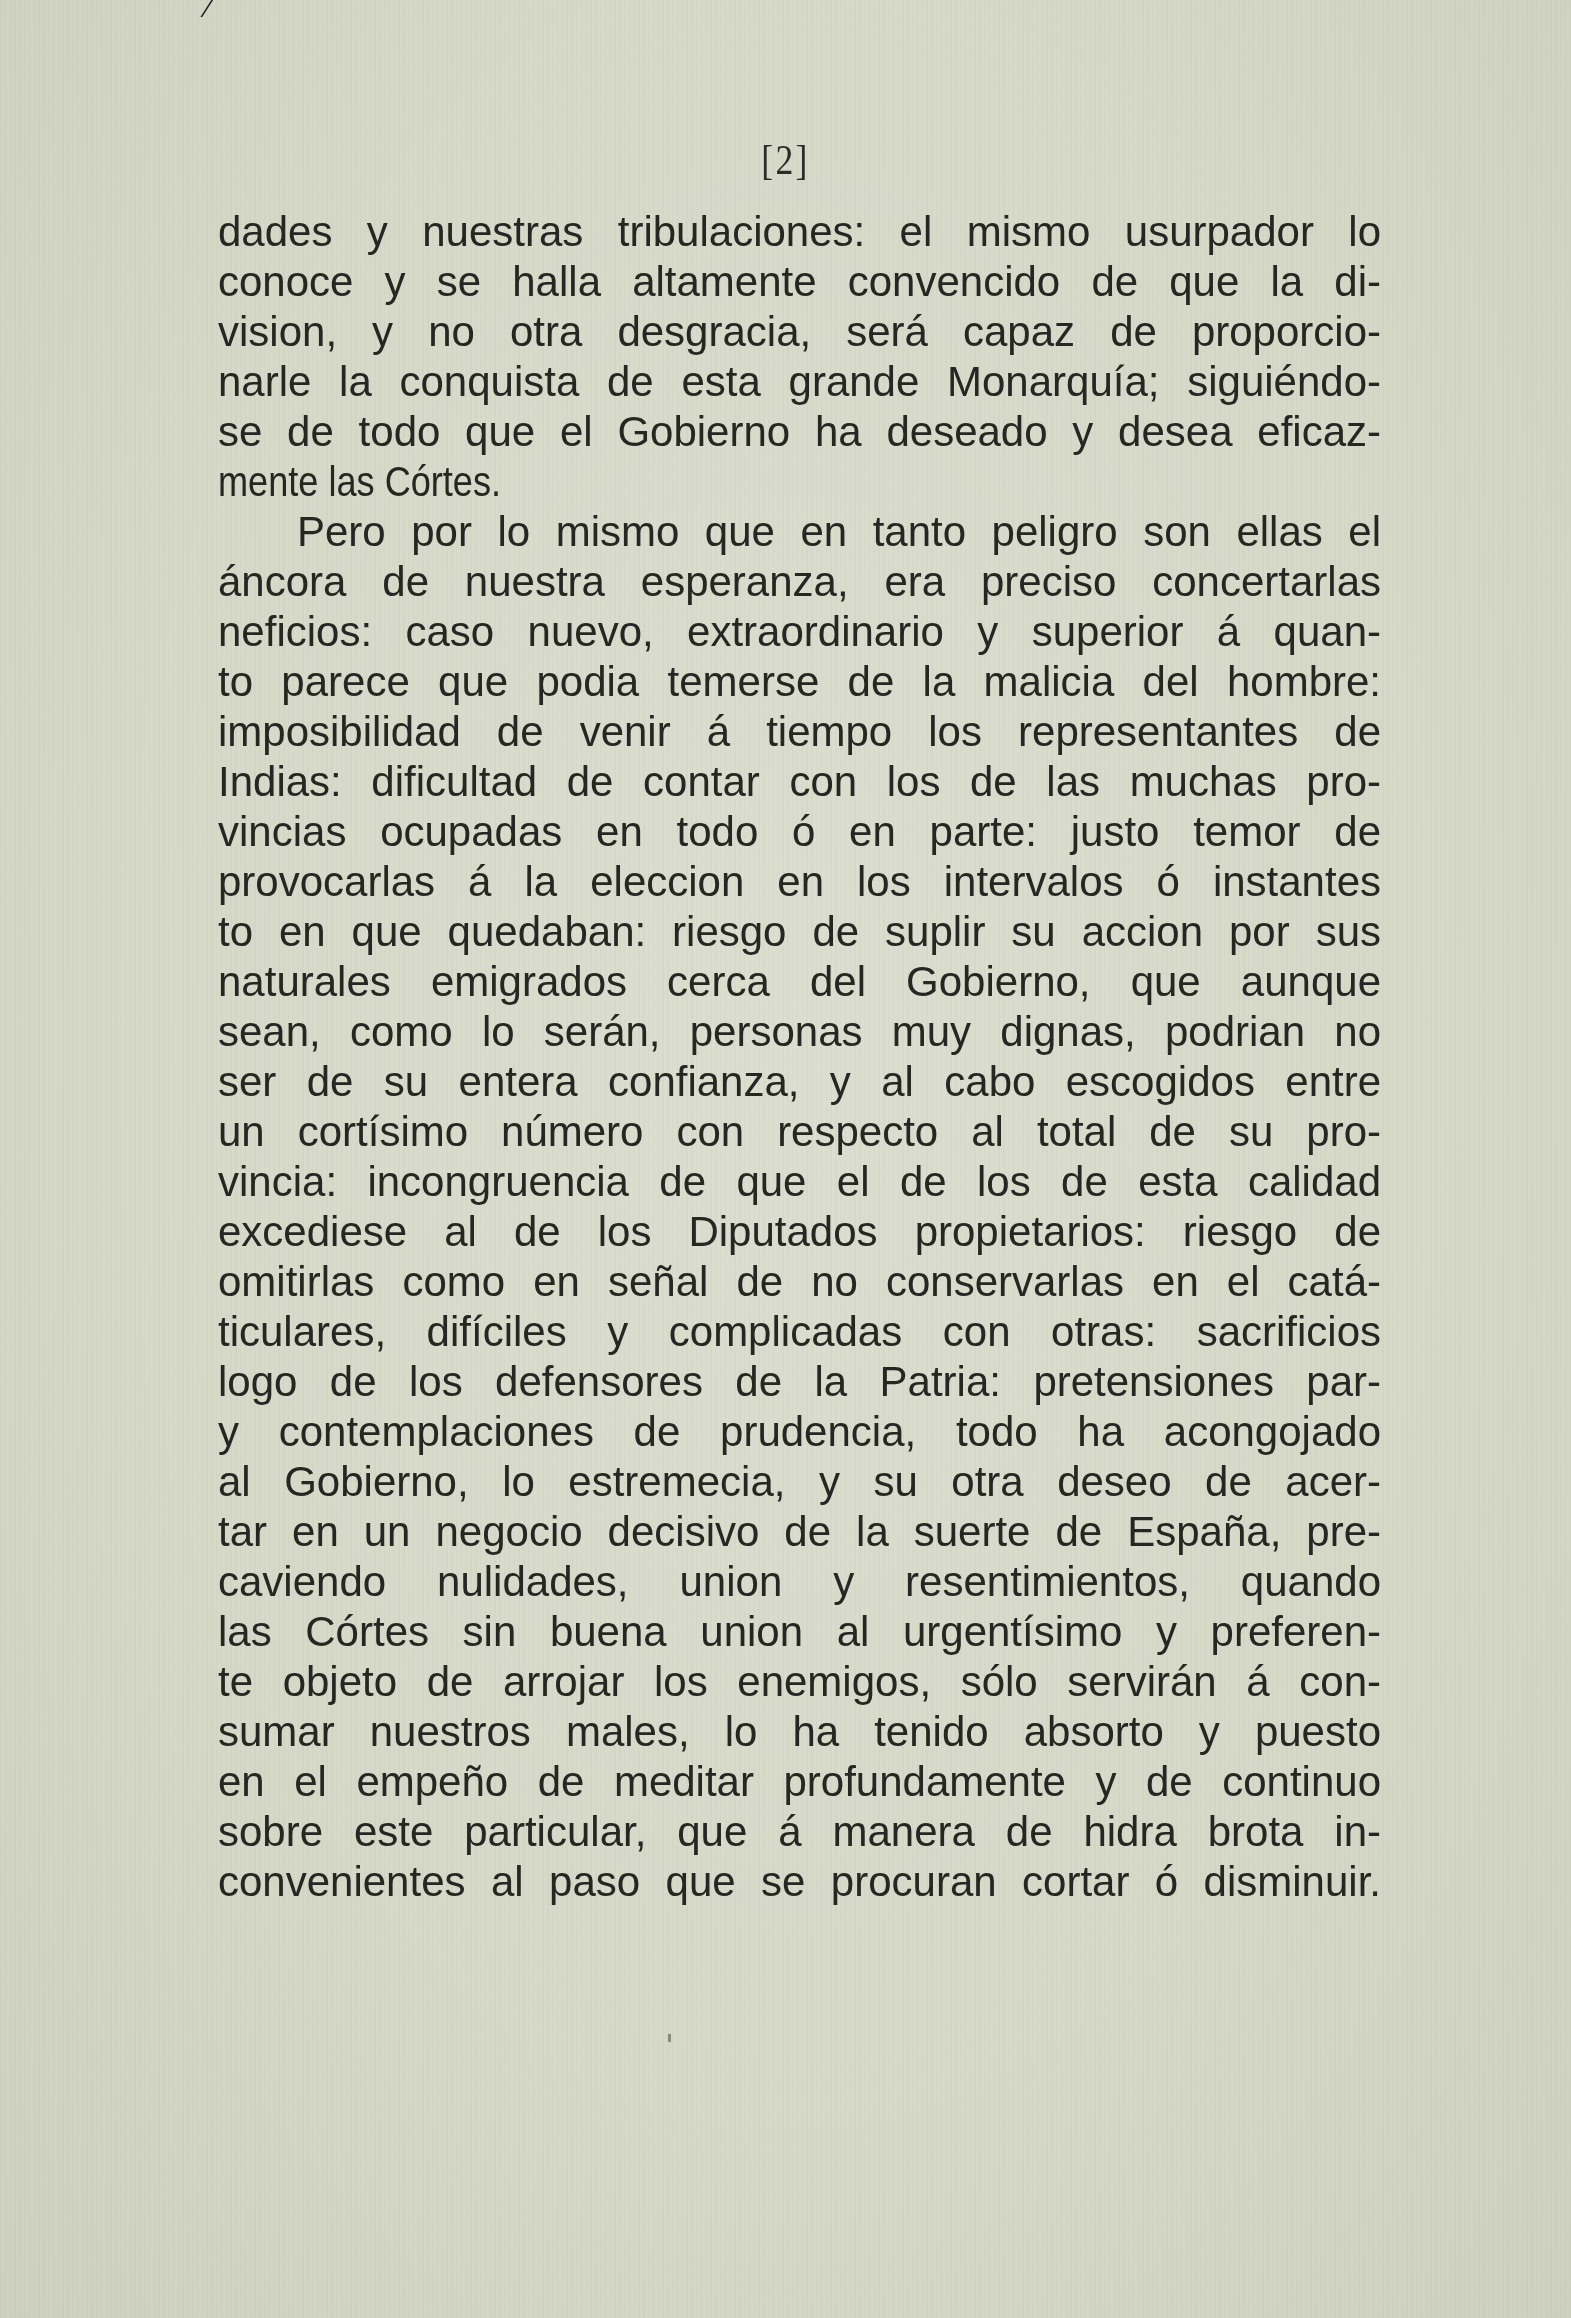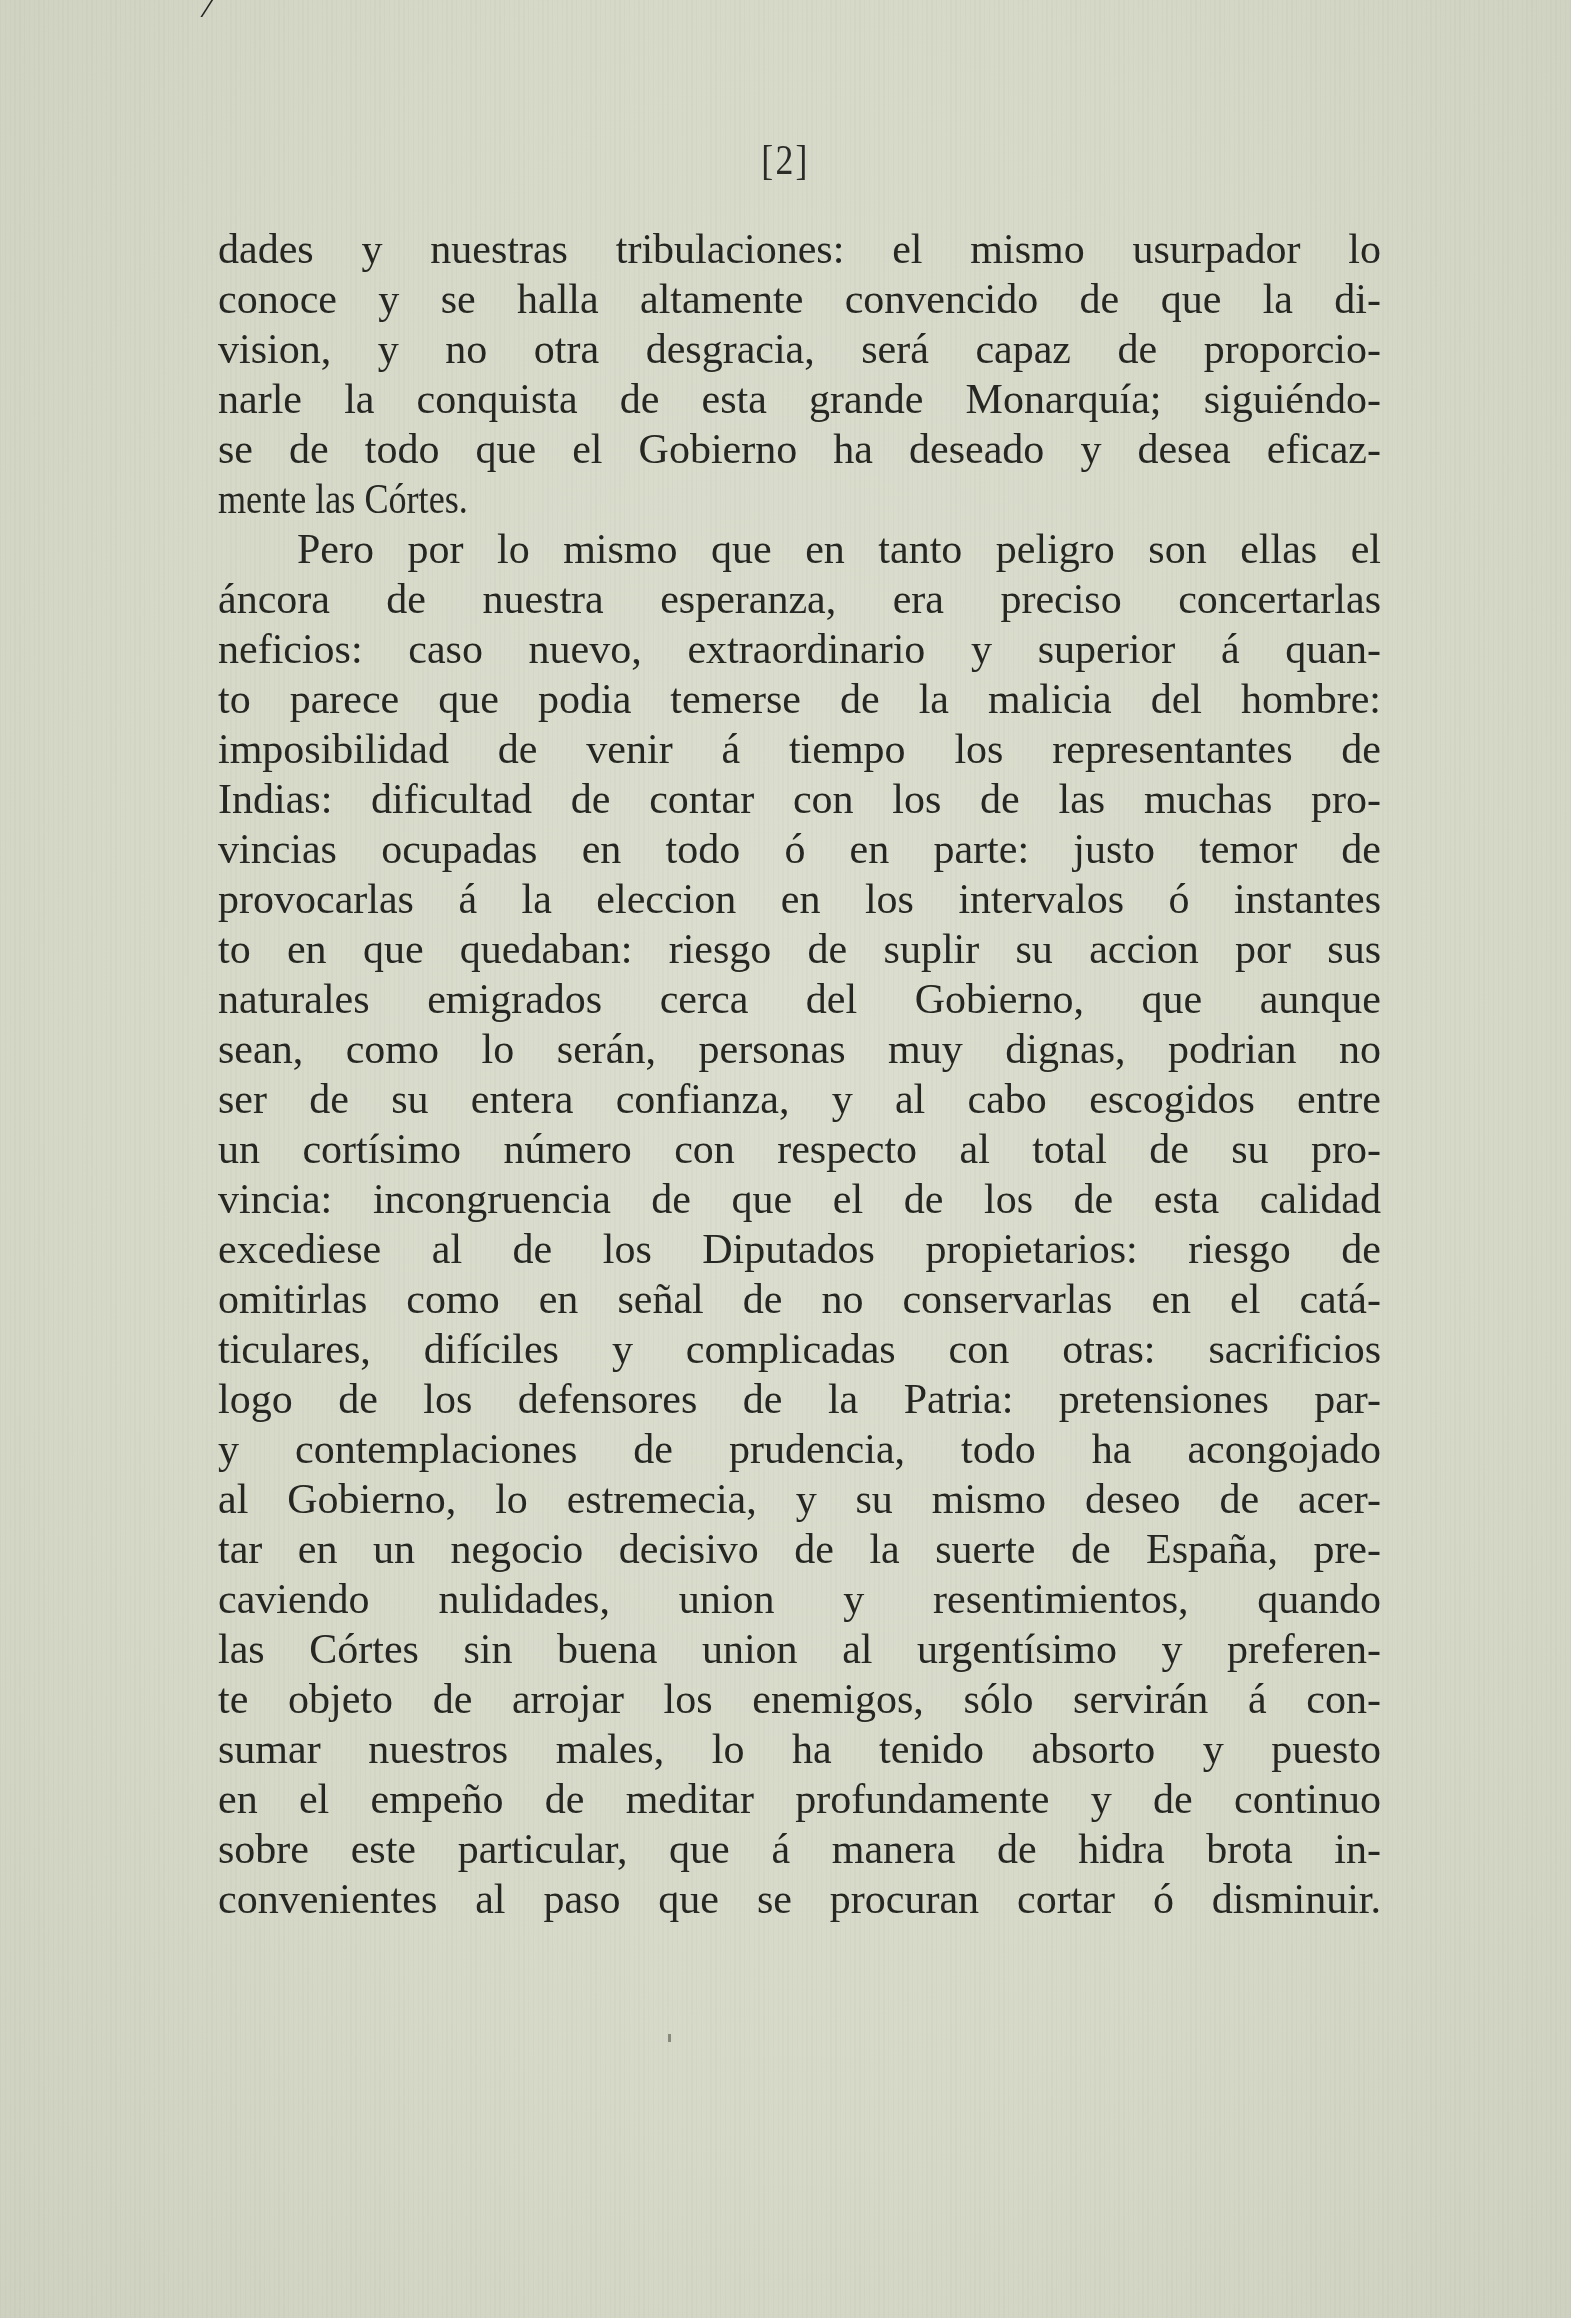--- a/index.html
+++ b/index.html
@@ -41,23 +41,23 @@
       text-align: center;
       font-family: "Liberation Serif", serif;
       font-size: 42px;
       letter-spacing: 2.7px;
       color: #2b2b28;
       transform: scaleX(0.85);
     }
     .text-block {
       position: absolute;
       left: 218px;
-      top: 224px;
+      top: 207px;
       width: 1163px;
-      font-family: Liberation Serif, serif;
+      font-family: Liberation Sans, sans-serif;
       color: #262622;
     }
     .line {
       display: block;
       height: 50px;
       line-height: 50px;
       font-size: 42px;
       white-space: nowrap;
       text-align: justify;
       text-align-last: justify;
@@ -106,21 +106,21 @@
       <span class="line">naturales emigrados cerca del Gobierno, que aunque</span>
       <span class="line">sean, como lo serán, personas muy dignas, podrian no</span>
       <span class="line">ser de su entera confianza, y al cabo escogidos entre</span>
       <span class="line">un cortísimo número con respecto al total de su pro-</span>
       <span class="line">vincia: incongruencia de que el de los de esta calidad</span>
       <span class="line">excediese al de los Diputados propietarios: riesgo de</span>
       <span class="line">omitirlas como en señal de no conservarlas en el catá-</span>
       <span class="line">ticulares, difíciles y complicadas con otras: sacrificios</span>
       <span class="line">logo de los defensores de la Patria: pretensiones par-</span>
       <span class="line">y contemplaciones de prudencia, todo ha acongojado</span>
-      <span class="line">al Gobierno, lo estremecia, y su mismo deseo de acer-</span>
+      <span class="line">al Gobierno, lo estremecia, y su otra deseo de acer-</span>
       <span class="line">tar en un negocio decisivo de la suerte de España, pre-</span>
       <span class="line">caviendo nulidades, union y resentimientos, quando</span>
       <span class="line">las Córtes sin buena union al urgentísimo y preferen-</span>
       <span class="line">te objeto de arrojar los enemigos, sólo servirán á con-</span>
       <span class="line">sumar nuestros males, lo ha tenido absorto y puesto</span>
       <span class="line">en el empeño de meditar profundamente y de continuo</span>
       <span class="line">sobre este particular, que á manera de hidra brota in-</span>
       <span class="line">convenientes al paso que se procuran cortar ó disminuir.</span>
     </div>
   </div>

